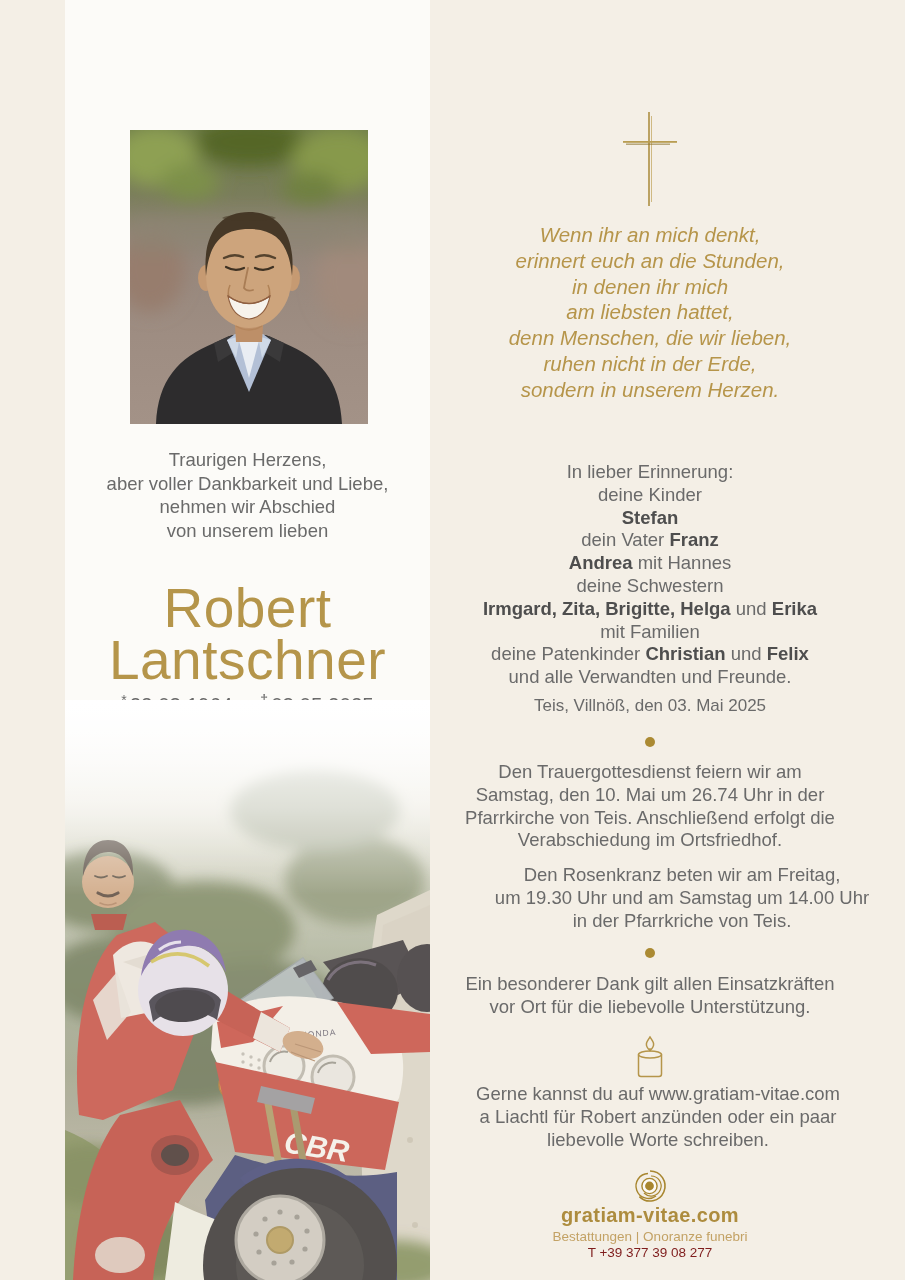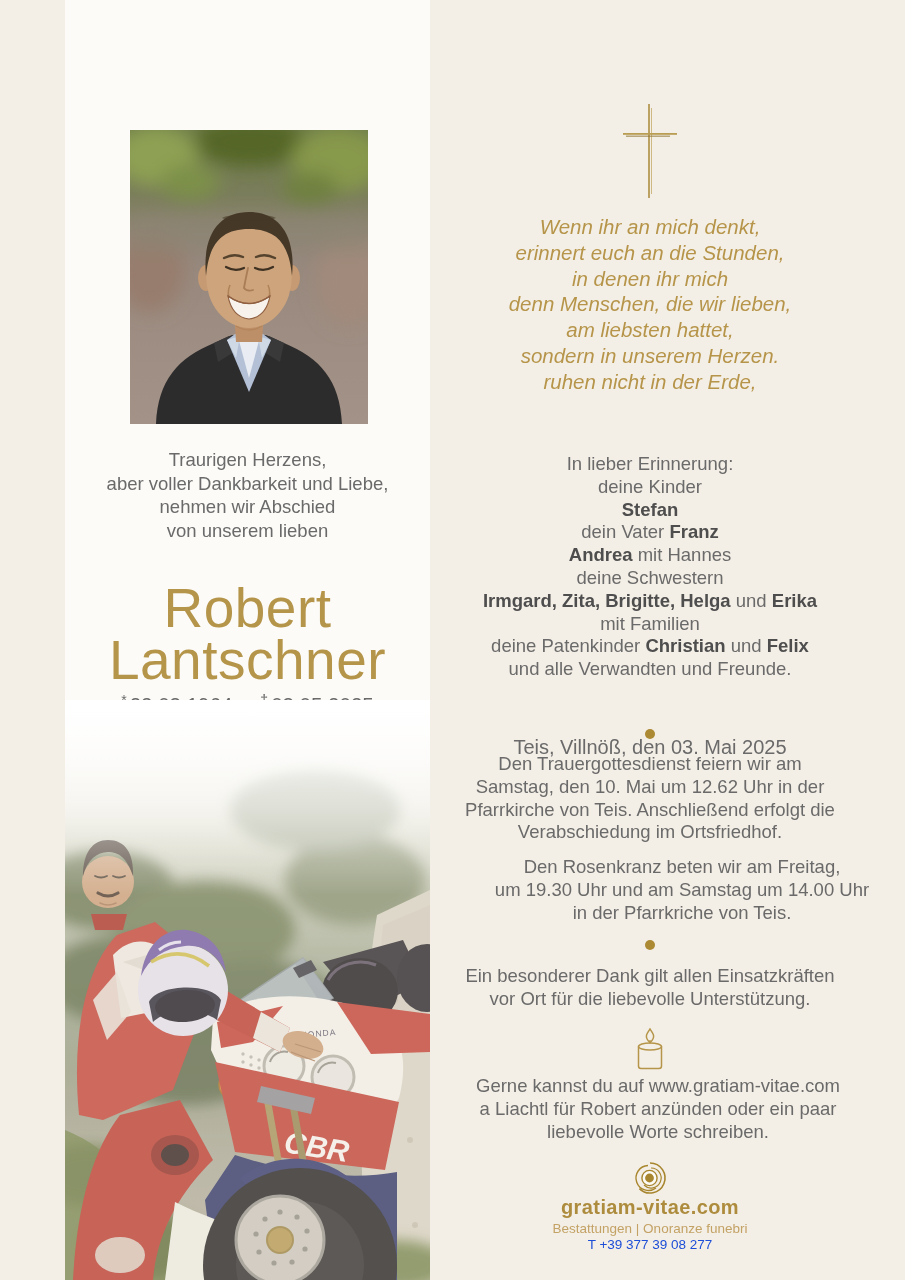--- a/index.html
+++ b/index.html
@@ -36,50 +36,50 @@
     text-align: center; color: #6a6a6a; font-size: 20.5px;
   }
   .dates .sym { font-size: 14px; vertical-align: 7px; margin-right: 3px; color: #6a6a6a; }
   .dates .gap { display: inline-block; width: 28px; }
   .moto {
     position: absolute; left: 0; top: 700px;
     width: 365px; height: 580px; overflow: hidden;
   }
 
   
-  .right-col { position: absolute; left: 430px; top: 4px; width: 440px; height: 1064px; }
+  .right-col { position: absolute; left: 430px; top: 12px; width: 440px; height: 1064px; }
   .rc { position: absolute; left: 0; width: 440px; text-align: center; }
 
   .cross-wrap { top: 100px; height: 94px; }
   .poem {
     top: 210px; color: #b6954a; font-style: italic;
     font-size: 20.5px; line-height: 25.8px;
   }
   .gray-block { color: #6a6a6a; font-size: 18.5px; line-height: 22.8px; }
   .memorial { top: 449px; }
   .memorial .b { font-weight: bold; color: #4e4e4e; }
-  .place-date { top: 684px; color: #6a6a6a; font-size: 20px; margin-top: 48px; }
+  .place-date { top: 684px; color: #6a6a6a; font-size: 17px; }
   .dot {
     position: absolute; left: 215px; width: 10px; height: 10px;
     border-radius: 50%; background: #ab8a33;
   }
   .dot1 { top: 725px; }
   .dot2 { top: 936px; }
   .service1 { top: 749px; }
   .service2 { top: 852px; padding-left: 32px; }
   .thanks   { top: 961px; }
   .candle-wrap { top: 1022px; height: 46px; }
   .candle-text { top: 1071px; margin-left: 8px; }
   .logo-wrap { top: 1156px; height: 36px; }
   .brand {
     top: 1192px; color: #ad8c3e; font-weight: bold;
     font-size: 20px; letter-spacing: 0.4px;
   }
   .tagline { top: 1217px; color: #c3a265; font-size: 13.5px; }
-  .phone   { top: 1233px; color: #1d4ed8; font-size: 13.5px; }
+  .phone   { top: 1233px; color: #7f1d1d; font-size: 13.5px; }
 </style>
 </head>
 <body>
 
 <div class="card">
 
   <div class="left-panel">
 
     <div class="portrait">
       <svg width="238" height="294" viewBox="0 0 238 294">
@@ -299,24 +299,24 @@
         <rect x="33" y="4" width="1" height="86" fill="#c5ab6a" opacity="0.8"></rect>
         <rect x="5" y="29" width="54" height="1.8" fill="#b99d52"></rect>
         <rect x="8" y="31.5" width="44" height="1.4" fill="#8d742f" opacity="0.65"></rect>
       </svg>
     </div>
 
     <div class="rc poem">
         <div>Wenn ihr an mich denkt,</div>
         <div>erinnert euch an die Stunden,</div>
         <div>in denen ihr mich</div>
+        <div>am liebsten hattet,</div>
         <div>denn Menschen, die wir lieben,</div>
-        <div>am liebsten hattet,</div>
+        <div>ruhen nicht in der Erde,</div>
         <div>sondern in unserem Herzen.</div>
-        <div>ruhen nicht in der Erde,</div>
       </div>
 
     <div class="rc gray-block memorial">
         <div><span>In lieber Erinnerung:</span></div>
         <div><span>deine Kinder</span></div>
         <div><span class="b">Stefan</span></div>
         <div><span>dein Vater </span><span class="b">Franz</span></div>
         <div><span class="b">Andrea</span><span> mit Hannes</span></div>
         <div><span>deine Schwestern</span></div>
         <div><span class="b">Irmgard, Zita, Brigitte, Helga</span><span> und </span><span class="b">Erika</span></div>
@@ -324,21 +324,21 @@
         <div><span>deine Patenkinder </span><span class="b">Christian</span><span> und </span><span class="b">Felix</span></div>
         <div><span>und alle Verwandten und Freunde.</span></div>
       </div>
 
     <div class="rc place-date">Teis, Villnöß, den 03. Mai 2025</div>
 
     <div class="dot dot1"></div>
 
     <div class="rc gray-block service1">
         <div>Den Trauergottesdienst feiern wir am</div>
-        <div>Samstag, den 10. Mai um 12.62 Uhr in der</div>
+        <div>Samstag, den 10. Mai um 26.74 Uhr in der</div>
         <div>Pfarrkirche von Teis. Anschließend erfolgt die</div>
         <div>Verabschiedung im Ortsfriedhof.</div>
       </div>
 
     <div class="rc gray-block service2">
         <div>Den Rosenkranz beten wir am Freitag,</div>
         <div>um 19.30 Uhr und am Samstag um 14.00 Uhr</div>
         <div>in der Pfarrkriche von Teis.</div>
       </div>
 

